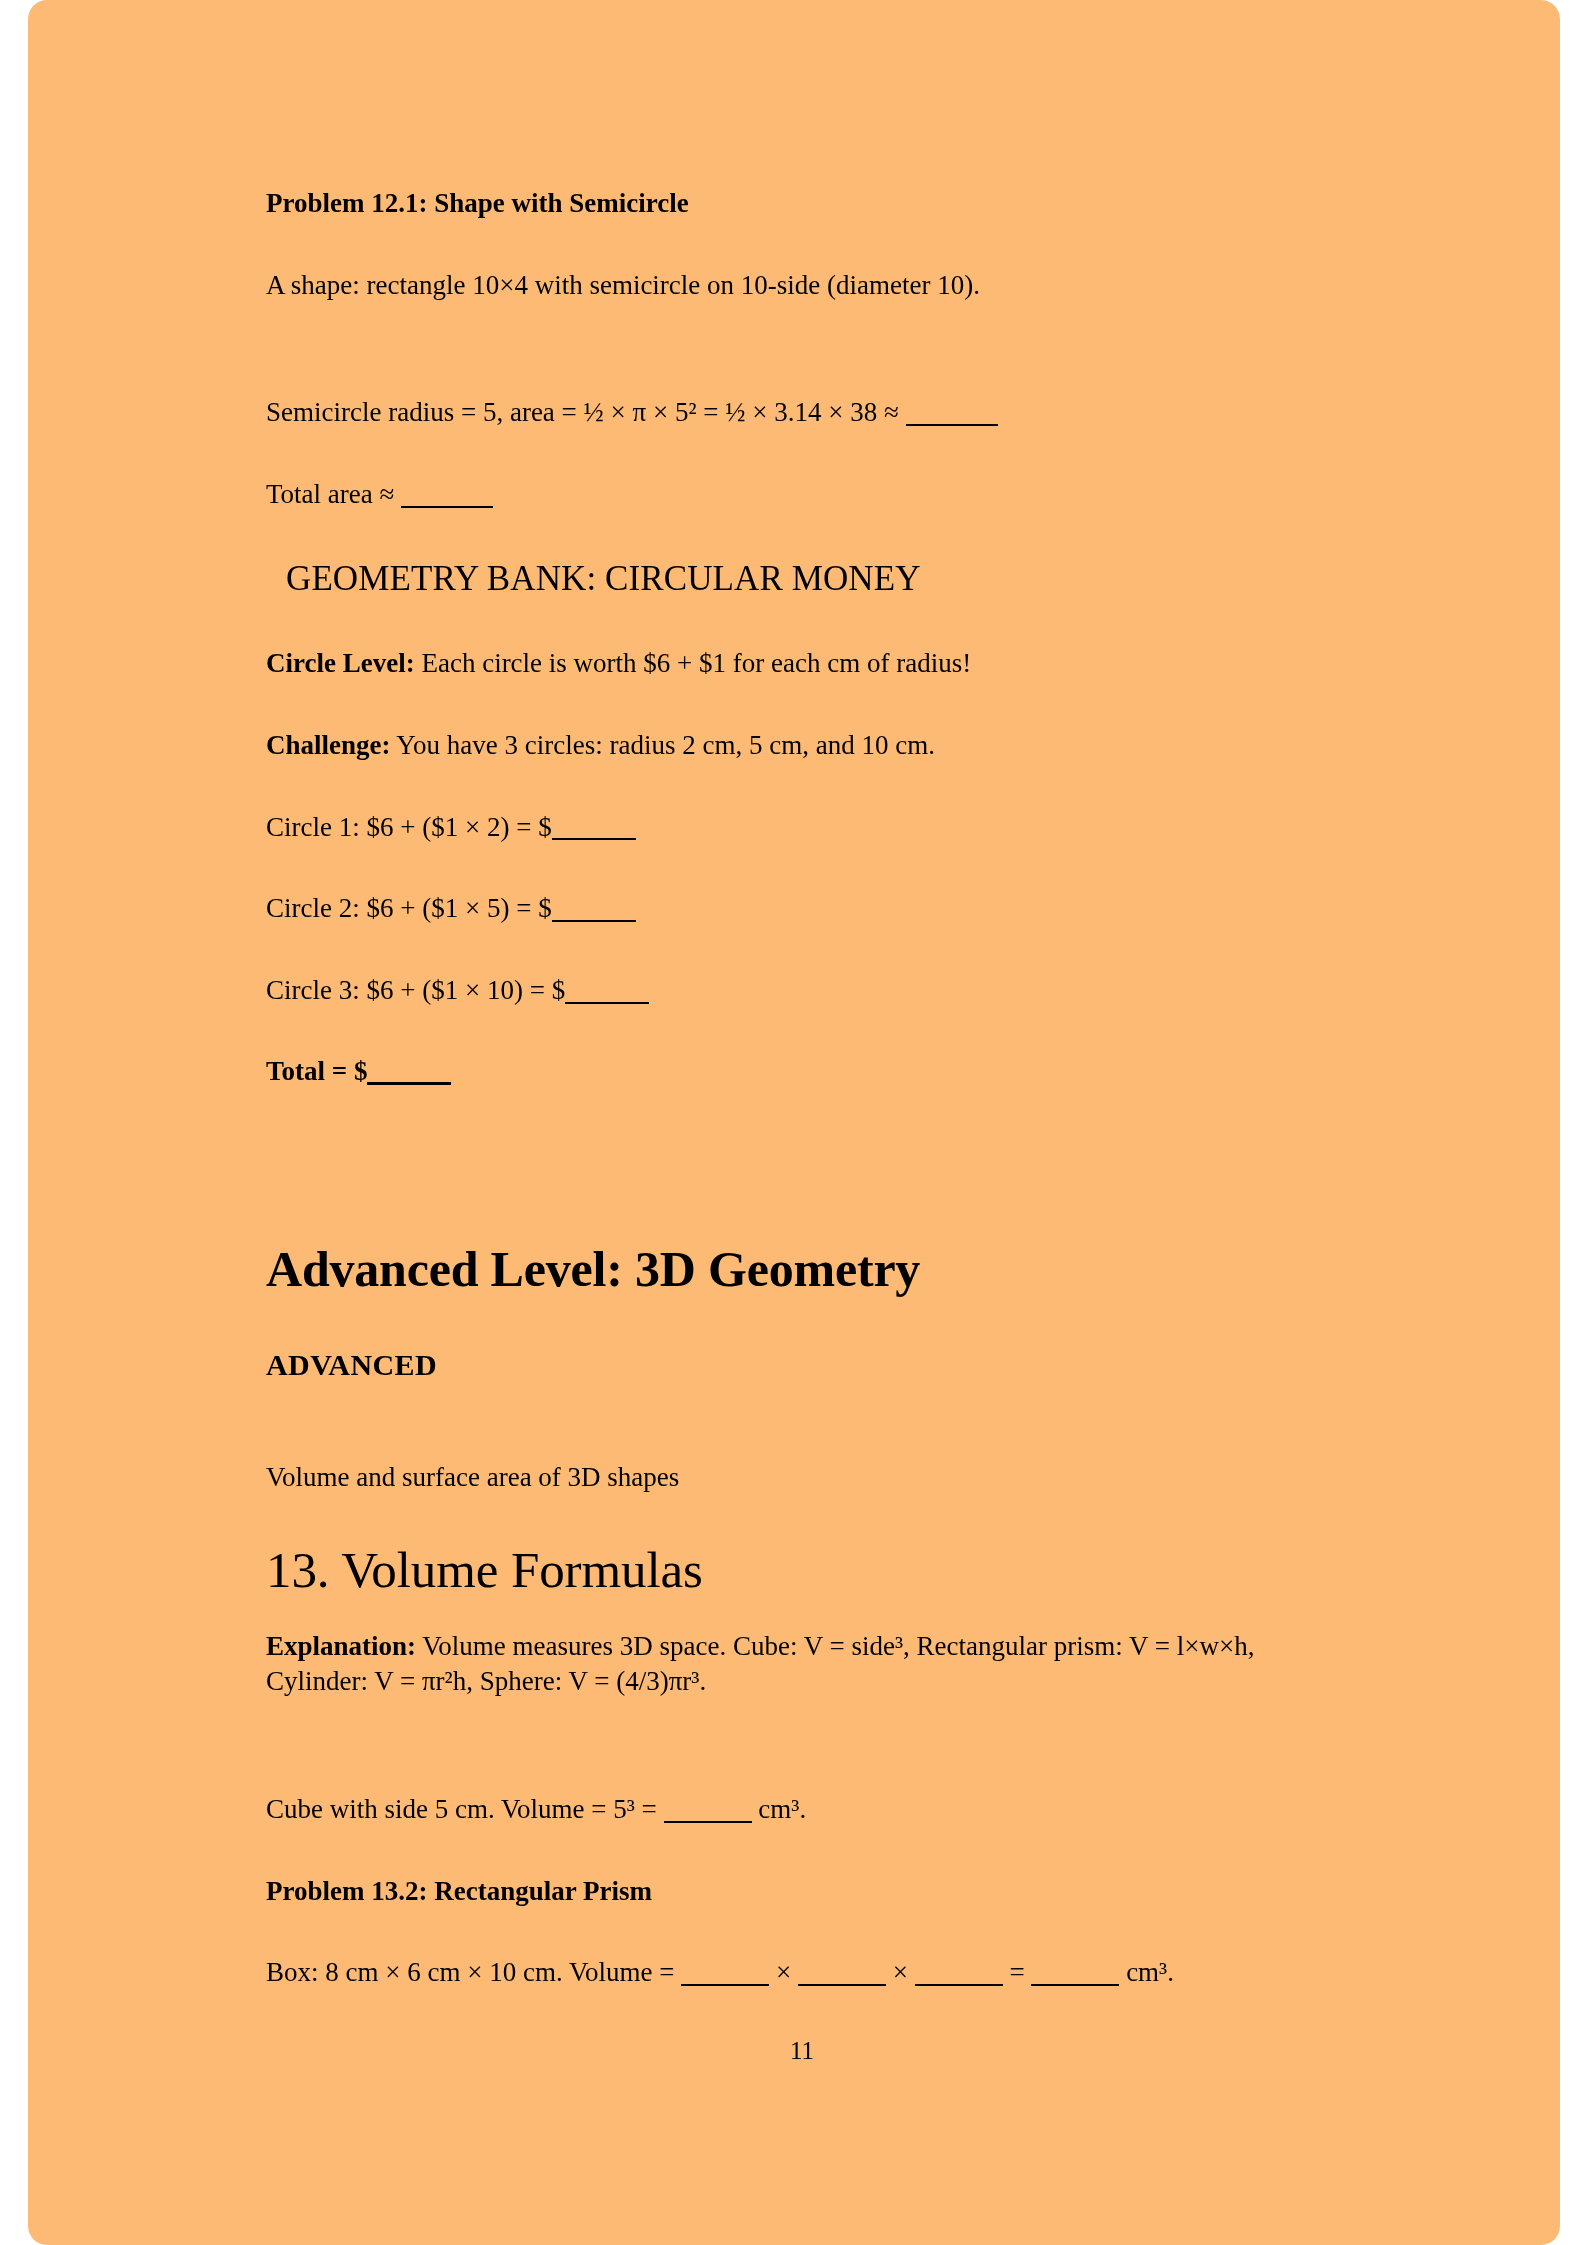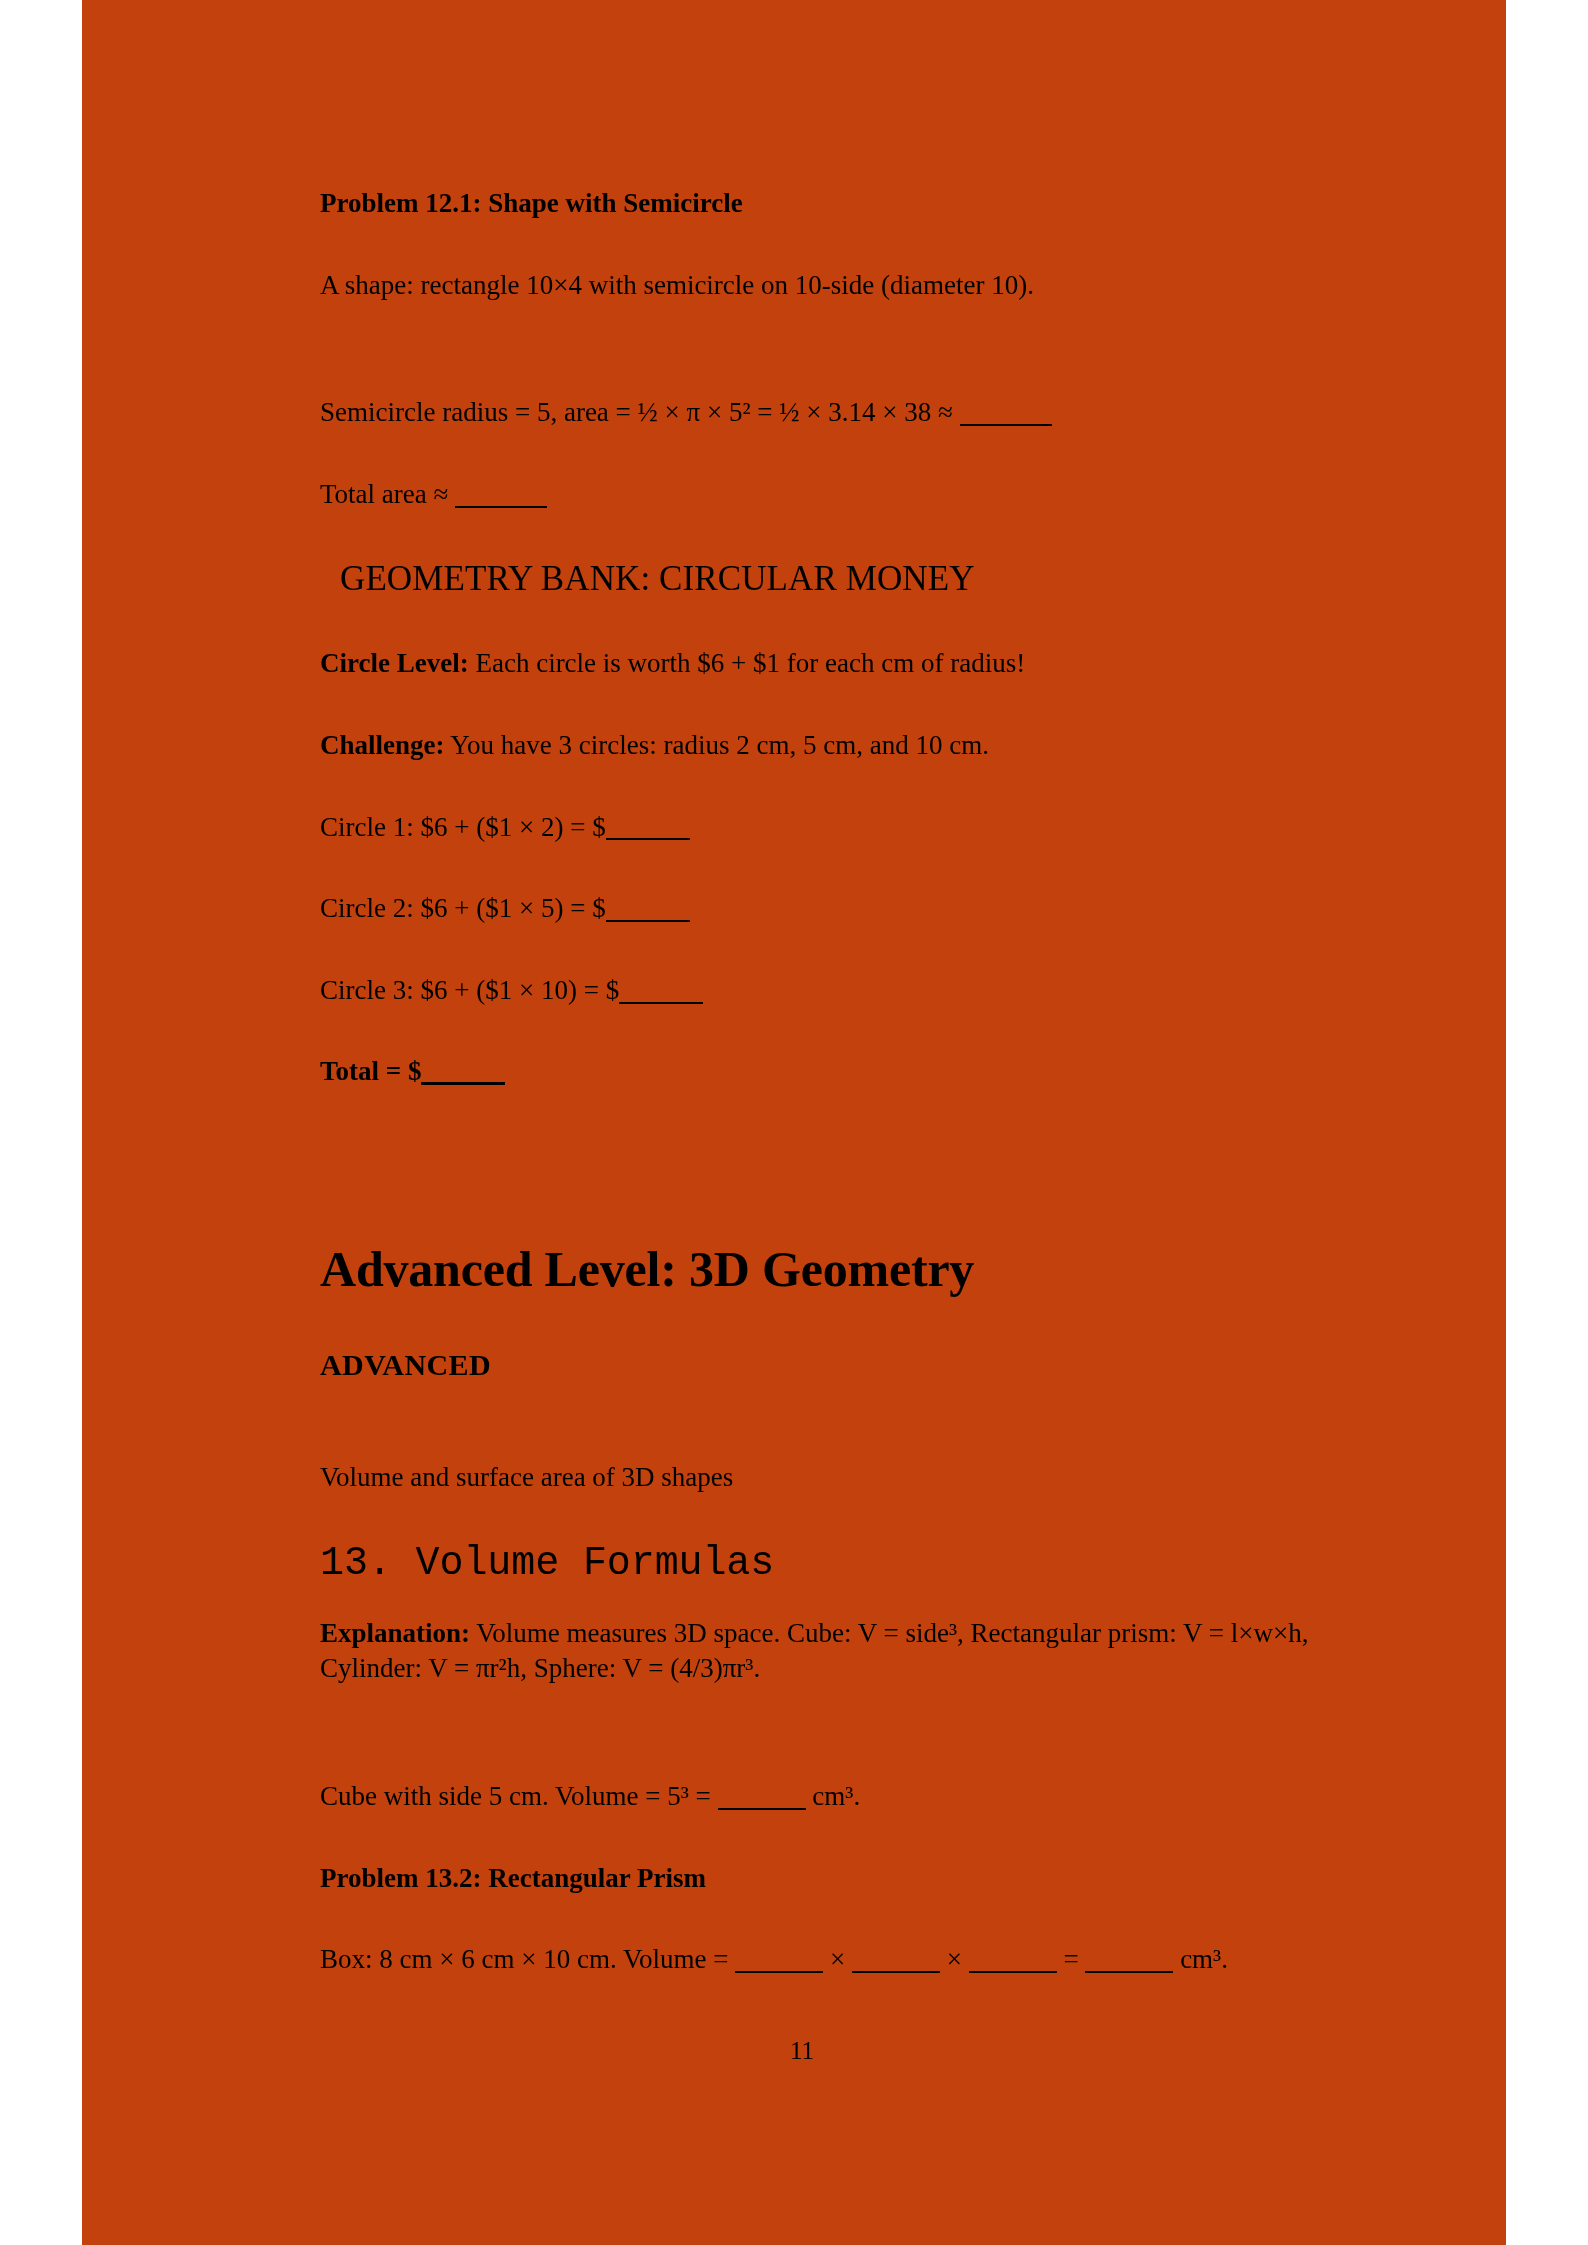--- a/index.html
+++ b/index.html
@@ -2,27 +2,28 @@
 <html><head>
 <meta charset="utf-8">
 <style>
   html, body {
     margin: 0;
     padding: 0;
     background: #ffffff;
   }
   .page {
     position: relative;
-    width: 1424px;
+    width: 1532px;
     height: 2245px;
-    background: #c2410c;
+    background: #fdba74;
     margin: 0 auto;
     overflow: hidden;
     font-family: "Liberation Serif", "DejaVu Serif", serif;
     color: #000000;
+    border-radius: 19px;
   }
   .content {
     position: absolute;
     left: 238px;
     top: 186px;
     width: 1092px;
   }
   p.para {
     margin: 0 0 0 0;
     padding: 0;
@@ -58,25 +59,24 @@
     padding: 0;
     font-size: 50px;
     font-weight: bold;
     line-height: 1.18;
     letter-spacing: -0.2px;
   }
   
   h2.section {
     margin: 0;
     padding: 0;
-    font-size: 40px;
+    font-size: 51px;
     font-weight: normal;
     line-height: 1.2;
     letter-spacing: -0.1px;
-    font-family: Liberation Mono, monospace;
   }
   .badge {
     font-size: 30px;
     font-weight: bold;
     letter-spacing: 0.4px;
     line-height: 1.3;
   }
   
   .blank {
     display: inline-block;

